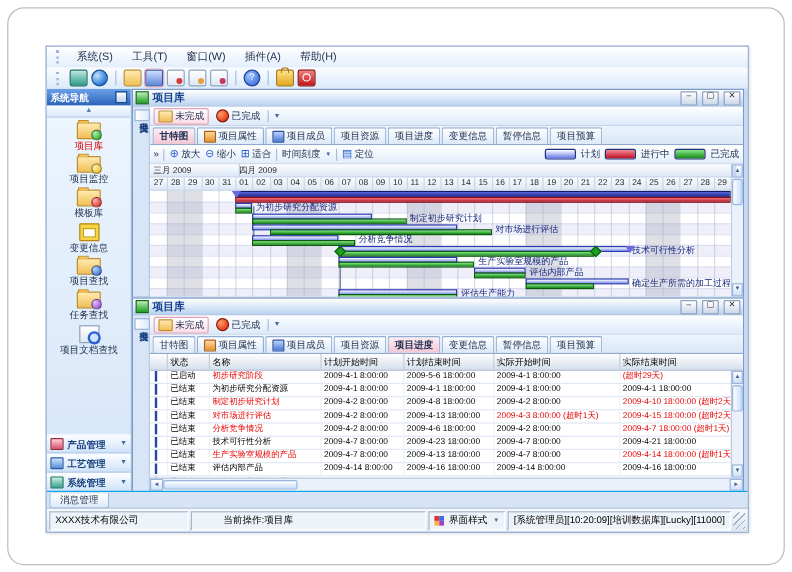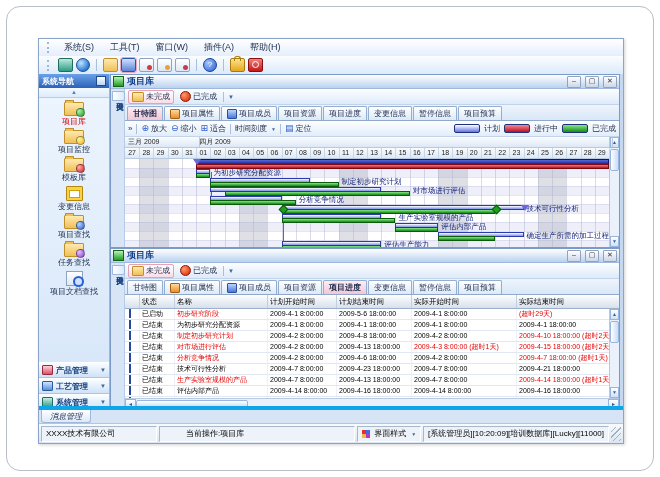--- a/index.html
+++ b/index.html
@@ -161,21 +161,21 @@
   .tbodyw{flex:1;display:flex;min-height:0;}
   .tbody{flex:1;overflow:hidden;background:#fff;min-width:0;}
   .trow{height:10px;display:flex;border-bottom:1px solid #e0e8f3;font-size:7px;align-items:center;overflow:hidden;}
   .trow .tc{padding:0 2px;white-space:nowrap;overflow:hidden;flex:none;border-right:1px solid #eef2f8;line-height:10px;}
   .red{color:#e80000;}
   .c0{width:10px;}.c1{width:30px;}.c2{width:88px;}.c3{width:64px;}.c4{width:70px;}
   .c5{width:100px;}.c6{width:112px;}.c8{width:12px;}
   .rowicon{width:6px;height:6px;background:linear-gradient(#bcd4ff,#3a68c8);border:1px solid #24489e;margin-left:2px;}
 
   
-  .msgrow{position:absolute;left:0;right:0;bottom:19px;height:14px;background:#d7e4f6;border-top:4px solid #0ea5e9;display:flex;align-items:flex-start;font-style:italic;}
+  .msgrow{position:absolute;left:0;right:0;bottom:19px;height:14px;background:#d7e4f6;border-top:1px solid #0ea5e9;display:flex;align-items:center;}
   .msgtab{margin-left:2px;height:12px;padding:0 8px;font-size:8px;color:#1c2c4c;background:linear-gradient(#ffffff,#dce9f8);
           border:1px solid #9db8dc;border-top:none;border-radius:0 0 3px 3px;display:flex;align-items:center;cursor:pointer;}
   .statusbar{position:absolute;left:0;right:0;bottom:0;height:19px;background:linear-gradient(#f7fafd,#dbe5f1);
              border-top:1px solid #b6c6da;display:flex;align-items:center;font-size:8px;padding:0 2px;gap:2px;}
   .scell{height:14px;display:flex;align-items:center;padding:0 4px;border:1px solid;border-color:#a8b8cc #fff #fff #a8b8cc;background:#eef3f9;white-space:nowrap;overflow:hidden;}
   .scompany{width:106px;flex:none;}
   .soper{flex:1;min-width:0;padding-left:26px;}
   .sstyle{flex:none;gap:3px;cursor:pointer;}
   [data-name="style-icon"]{width:4px;height:4px;background:#e03030;box-shadow:4px 0 0 #3a6cf0,0 4px 0 #f4b63f,4px 4px 0 #b03ac0;margin-right:5px;margin-bottom:4px;}
   .ssession{flex:none;}

